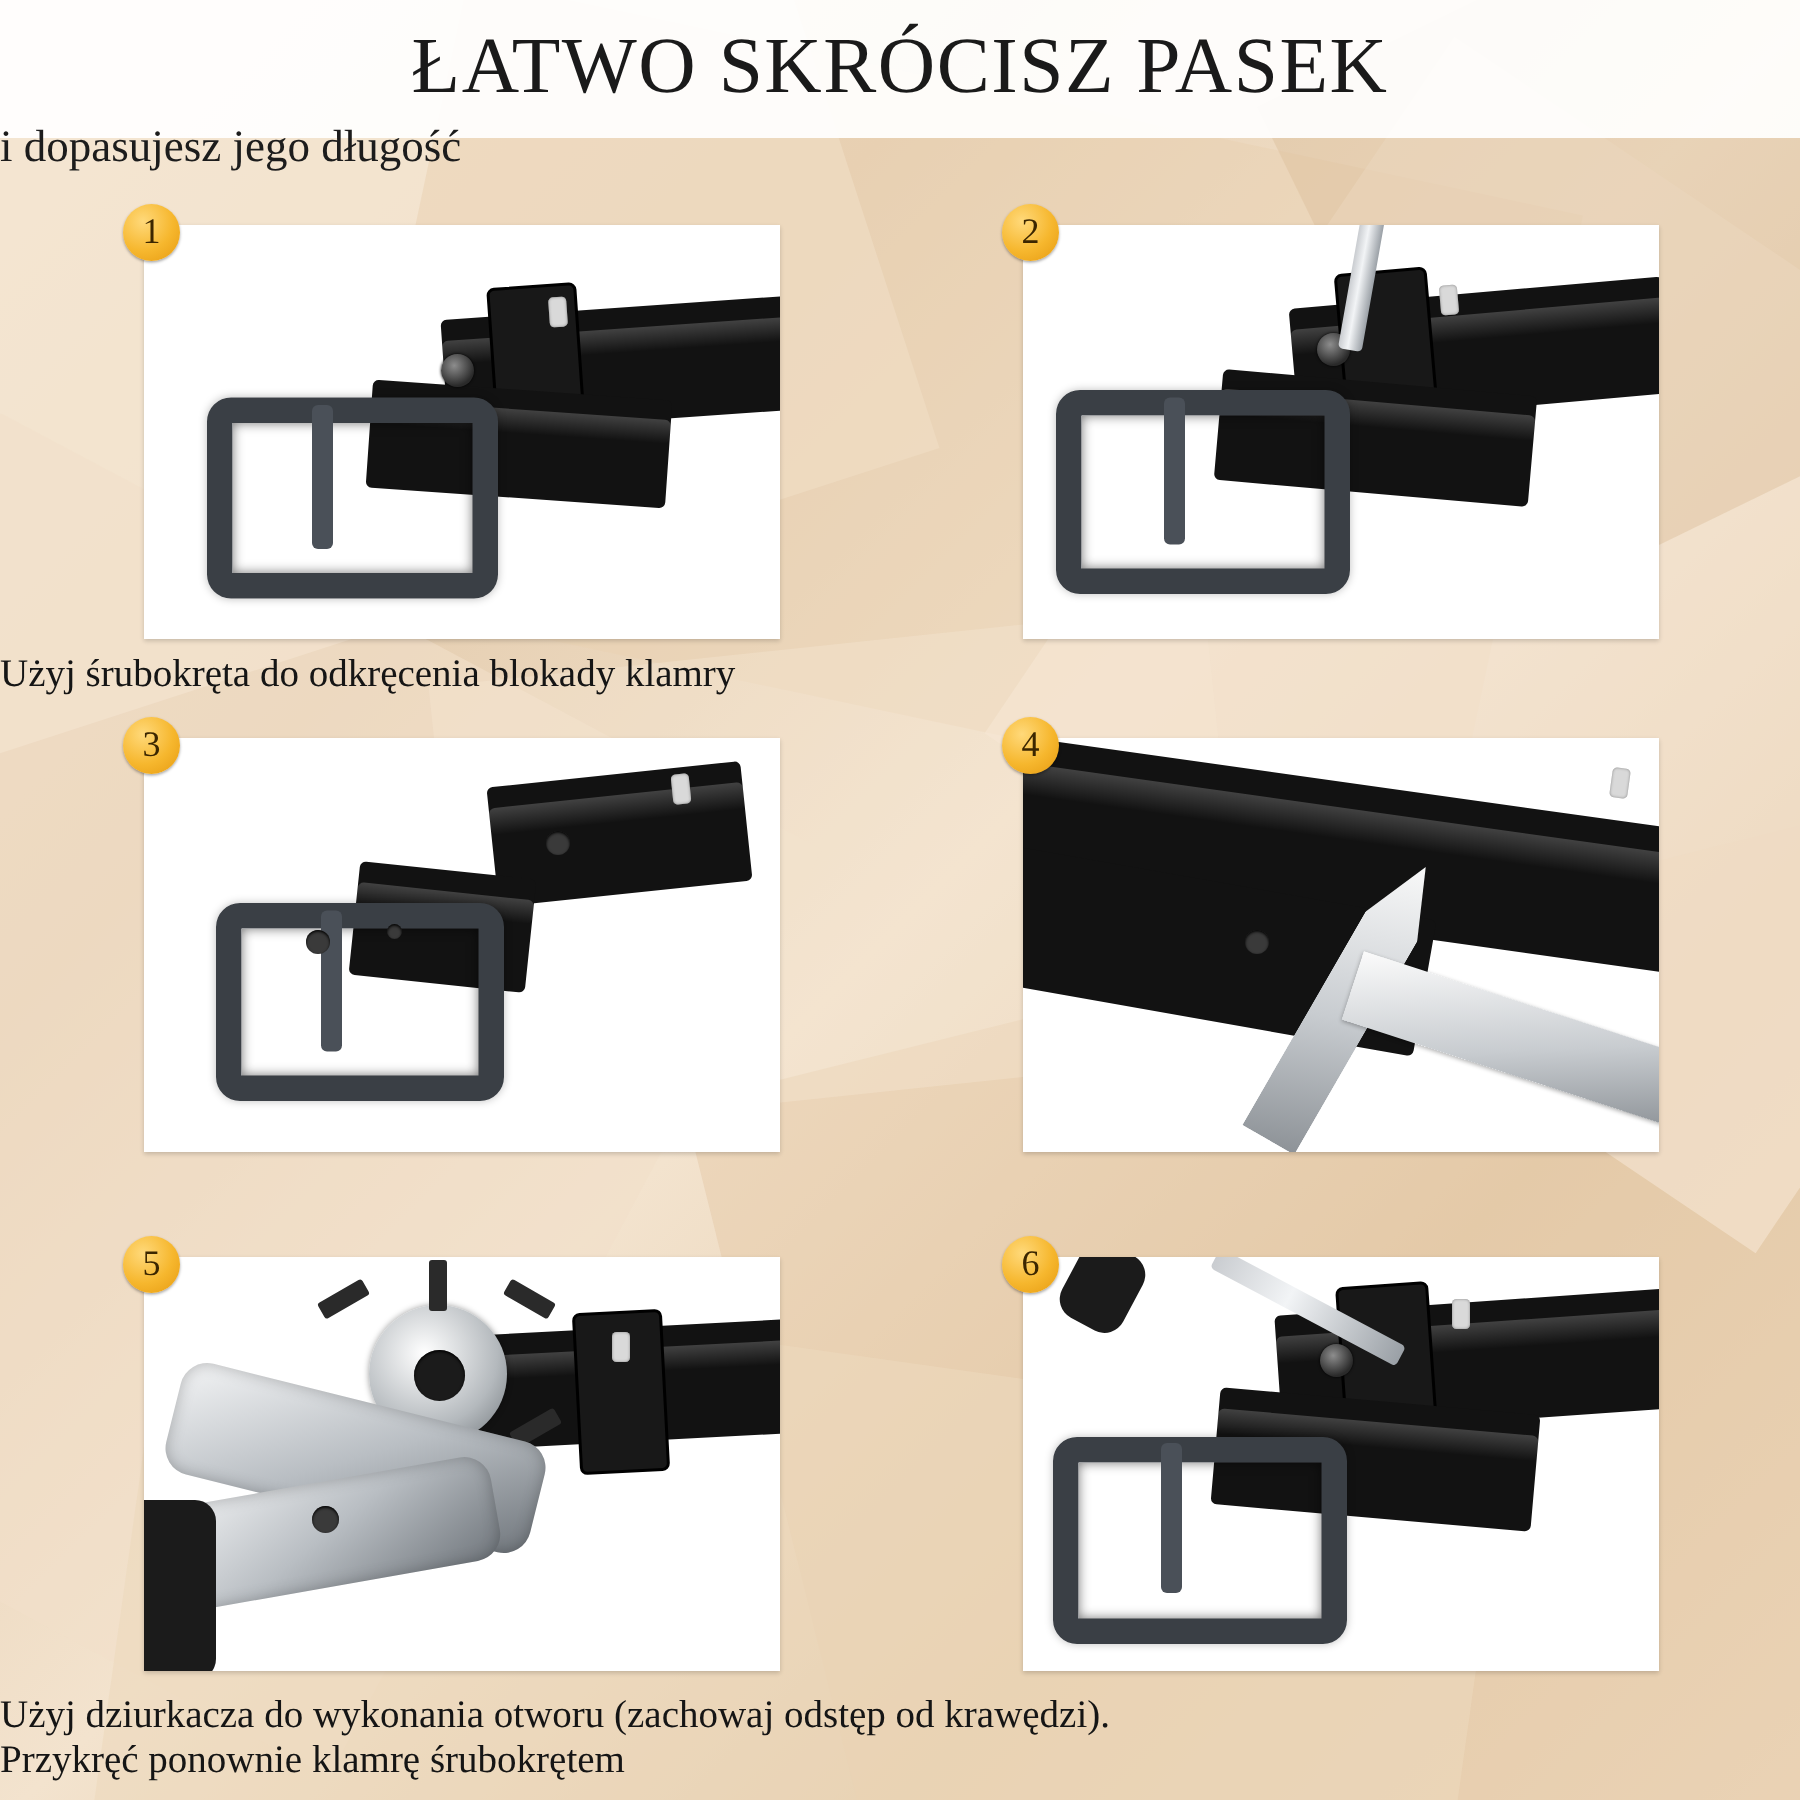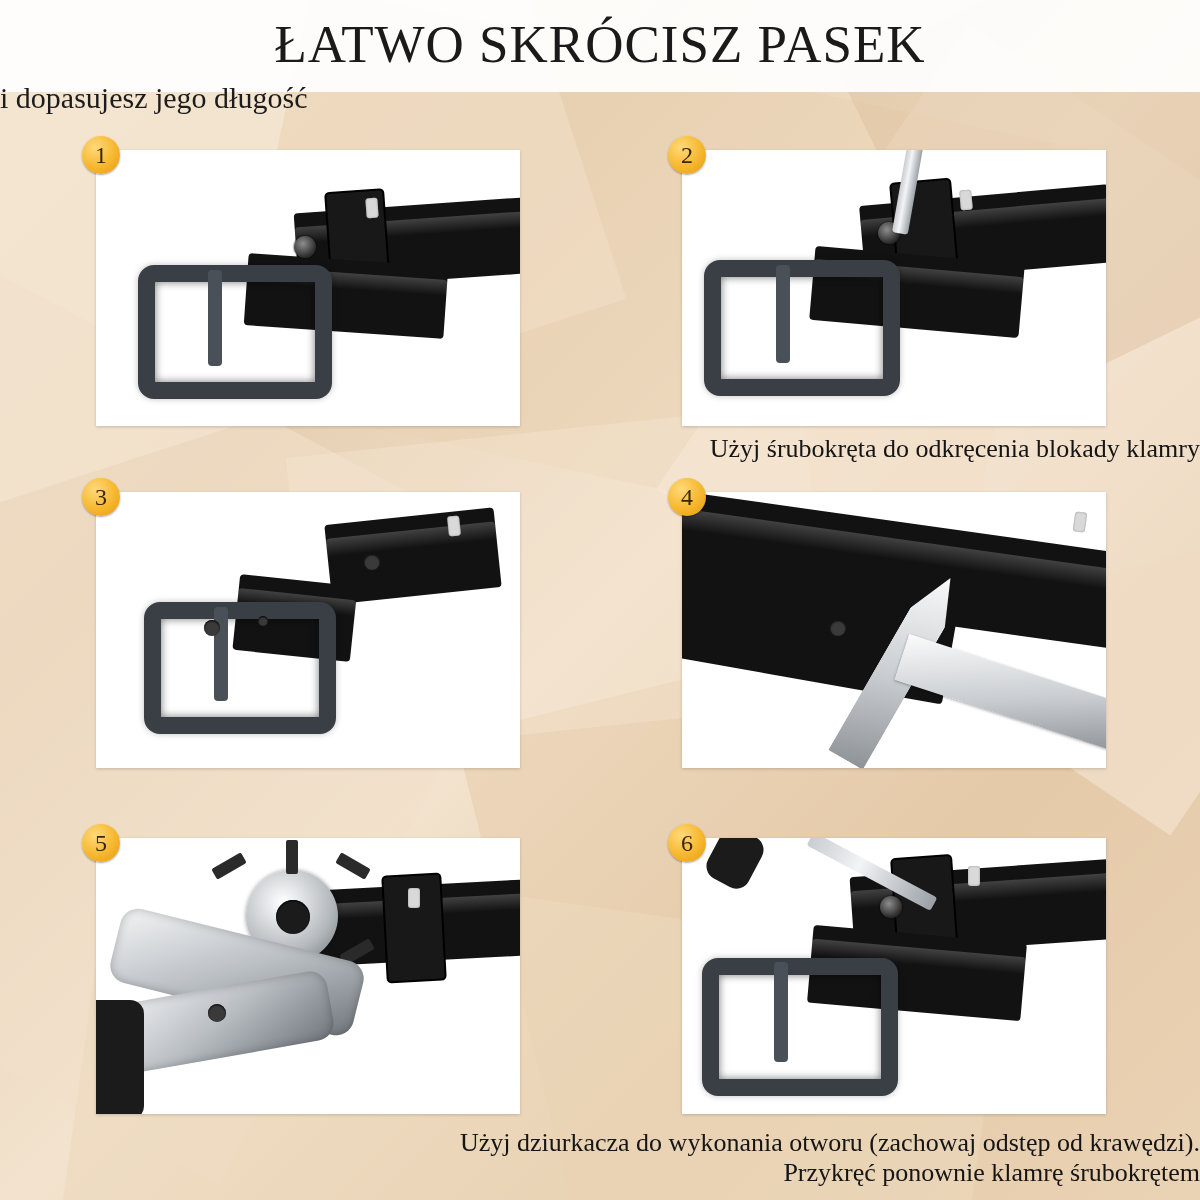--- a/index.html
+++ b/index.html
@@ -78,21 +78,21 @@
     display: flex;
     align-items: center;
     justify-content: center;
     box-shadow: 0 1px 2px rgba(0,0,0,.35);
     z-index: 6;
   }
   .caption {
     position: absolute;
     width: 1200px;
     left: 0;
-    text-align: right;
+    text-align: left;
     font-size: 26px;
     color: #151515;
     line-height: 1.18;
     z-index: 5;
   }
 
   
   .photo { position: absolute; inset: 0; background: #fff; }
   .strap {
     position: absolute;

